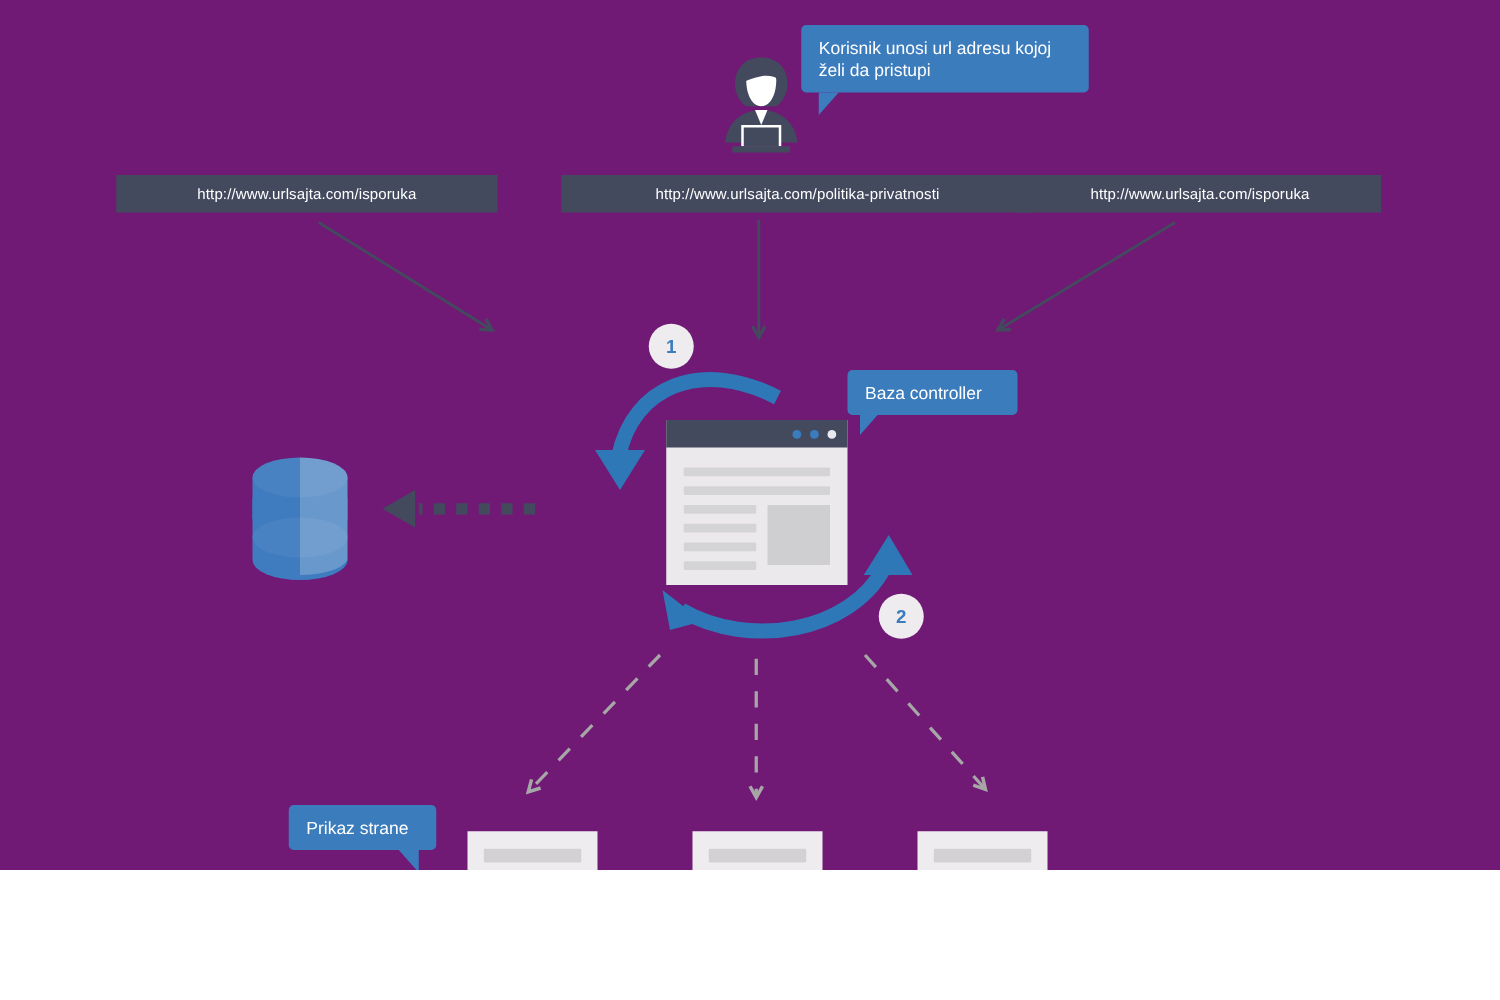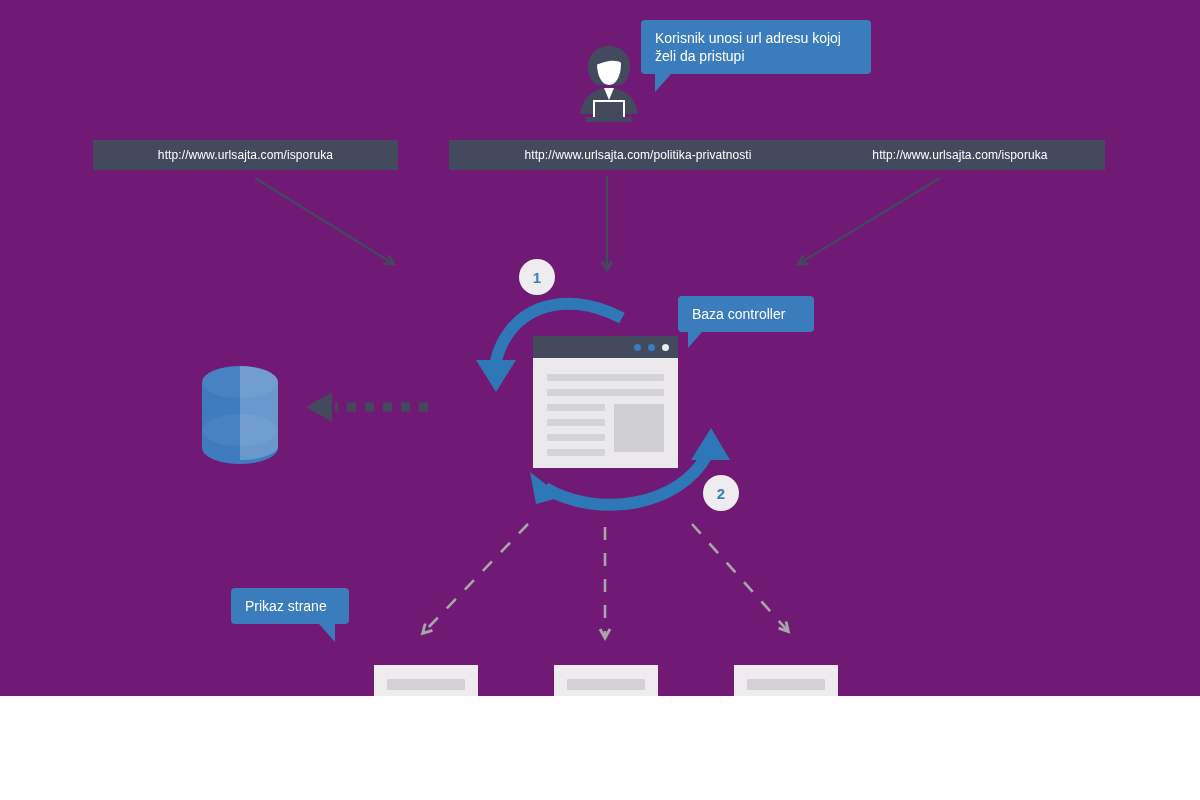--- a/index.html
+++ b/index.html
@@ -251,21 +251,21 @@
     </div>
   </div>
 
   <div class="stepnum" style="left:519px; top:259px;">
     <span>1</span>
   </div>
   <div class="stepnum" style="left:703px; top:475px;">
     <span>2</span>
   </div>
 
-  <div class="callout" style="left:231px; top:588px; width:118px;">
+  <div class="callout" style="left:231px; top:644px; width:118px;">
     <span>Prikaz strane</span>
     <span class="tail tail-br"></span>
   </div>
 
   <div class="doc" style="left:374px; top:665px; width:104px; height:130px;">
     <div class="dhead" style="width:100%; margin-bottom:10px;"></div>
     <div class="dline" style="width:100%; margin-bottom:7px;"></div>
     <div class="dline" style="width:100%; margin-bottom:9px;"></div>
     <div style="display:flex; gap:8px;">
       <div style="flex:0 0 38px;">

